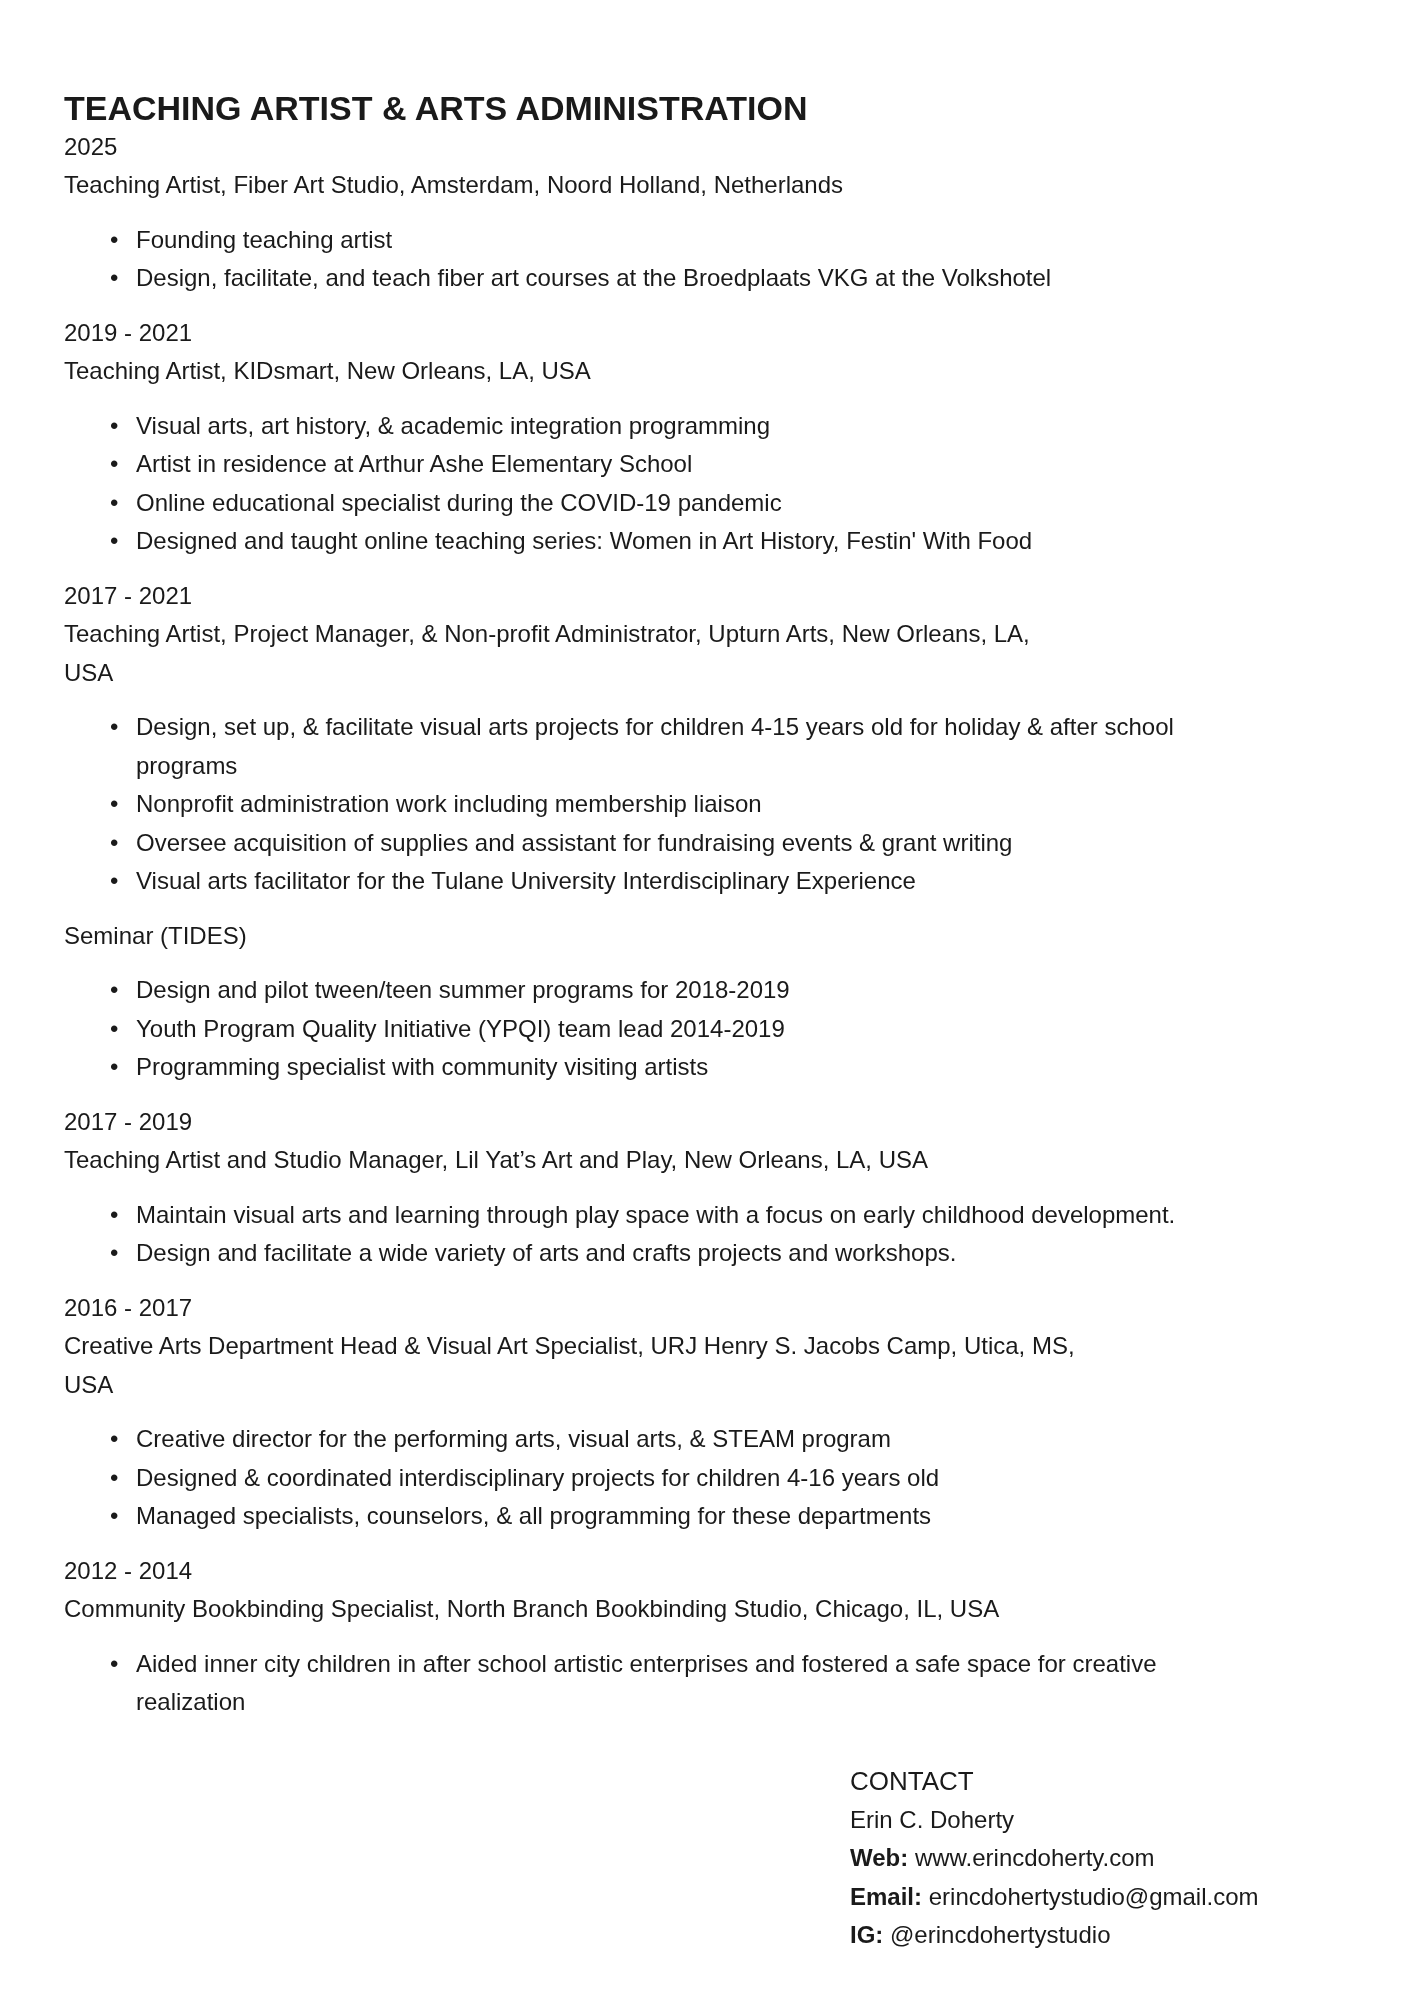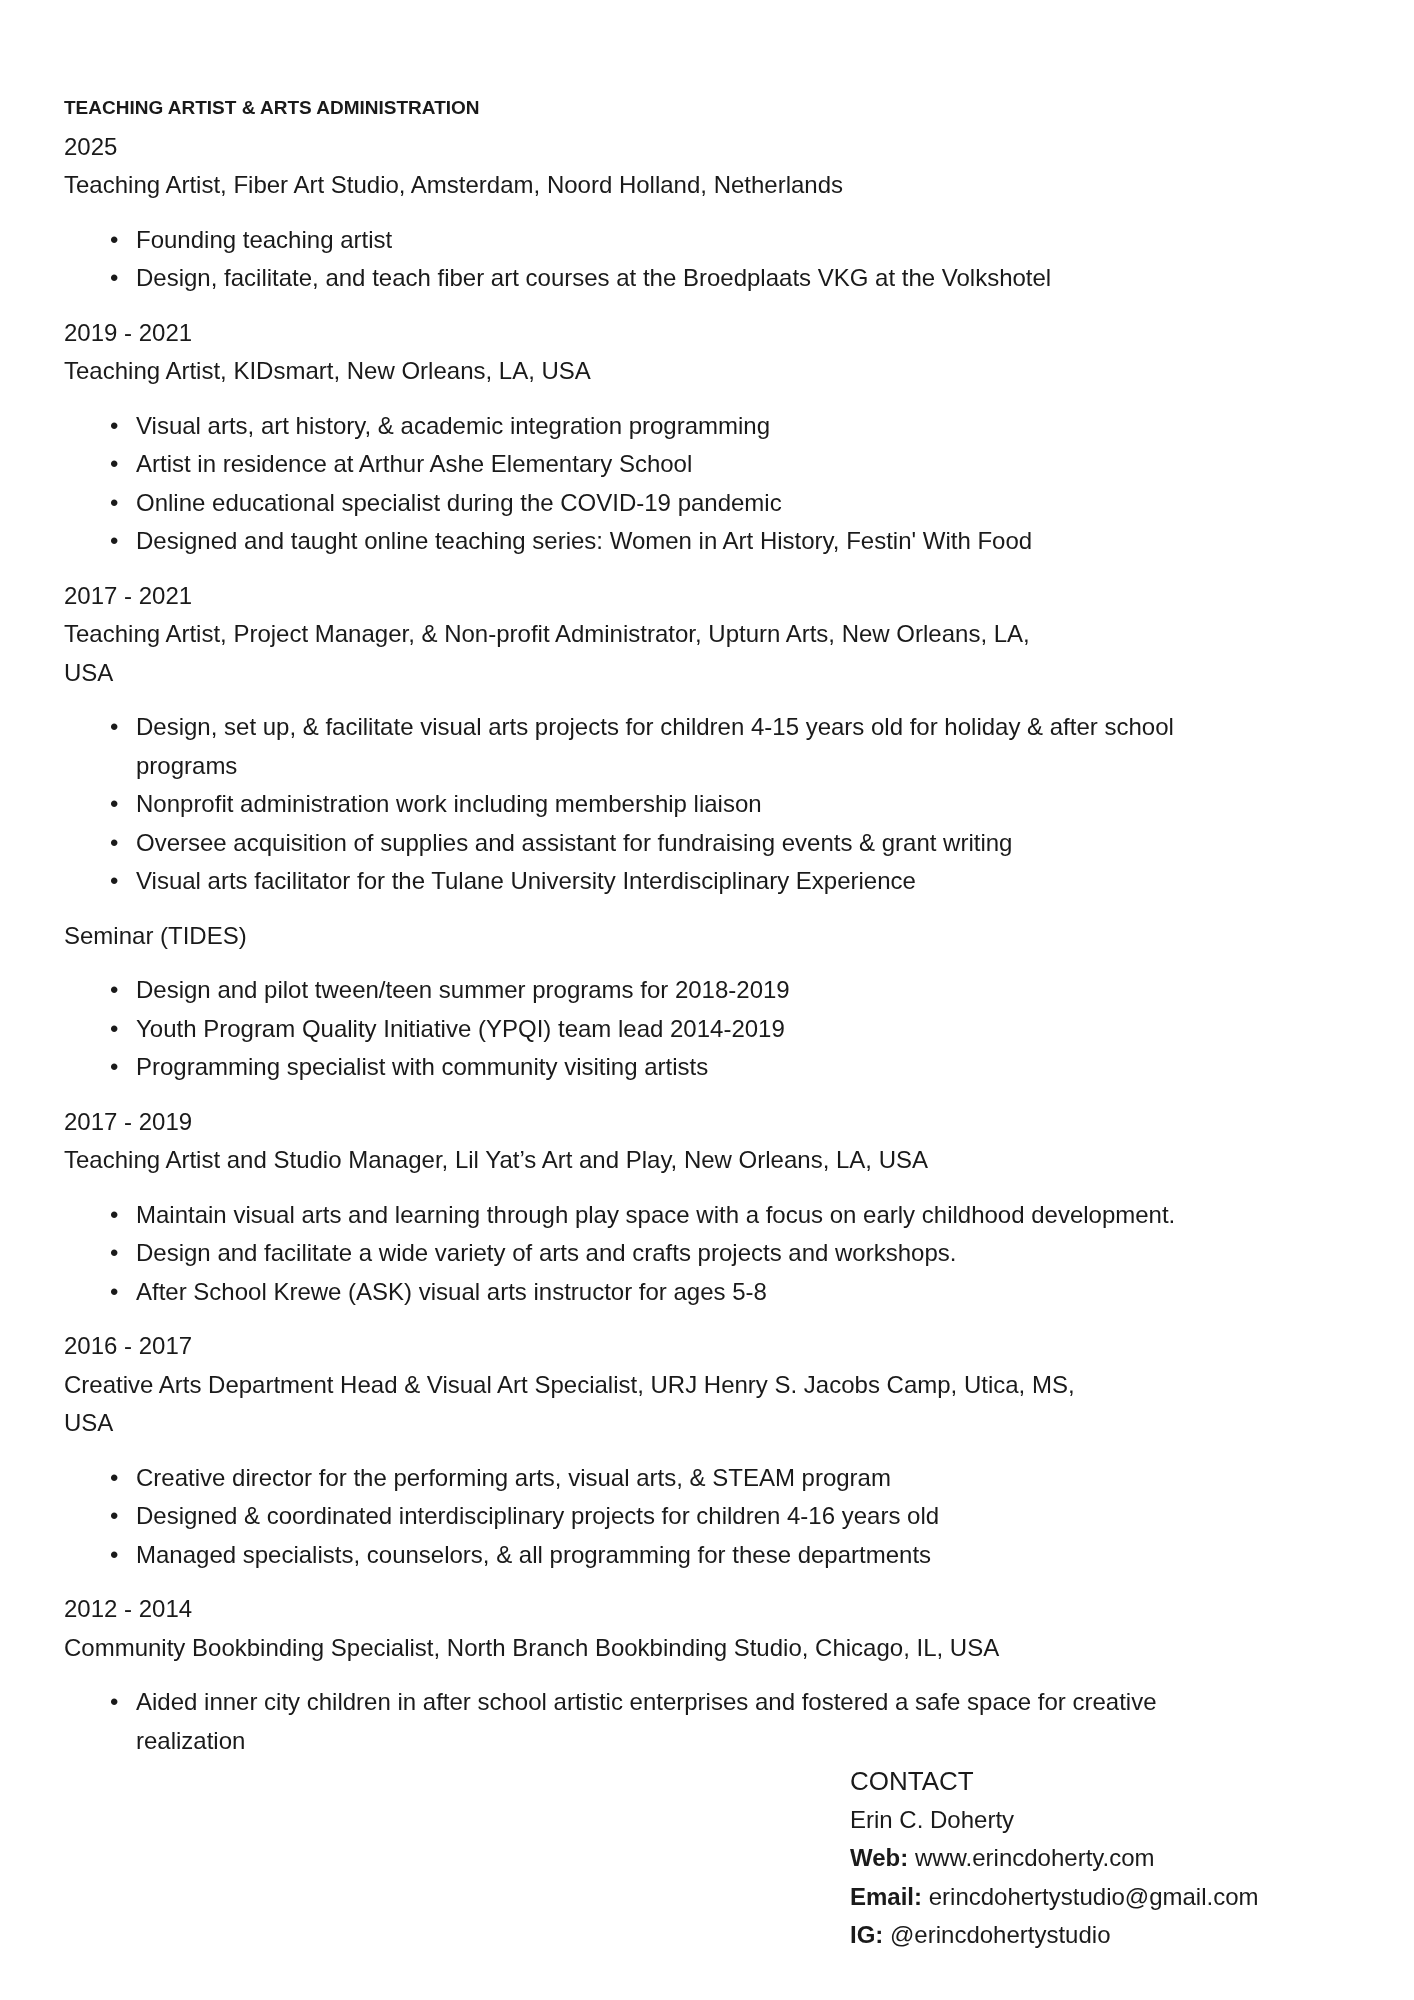--- a/index.html
+++ b/index.html
@@ -15,21 +15,21 @@
   .content {
     position: absolute;
     left: 64px;
     top: 89px;
     width: 1286px;
     font-size: 24px;
     line-height: 38.5px;
   }
   .section-title {
     margin: 0;
-    font-size: 19px;
+    font-size: 34px;
     font-weight: 700;
     line-height: 38.5px;
   }
   .content p { margin: 0; }
   .role strong { font-weight: 400; }
   ul.bullets {
     margin: 16px;
     padding: 0;
     list-style: none;
   }
@@ -91,21 +91,20 @@
       <ul class="bullets">
         <li>Design and pilot tween/teen summer programs for 2018-2019</li>
         <li>Youth Program Quality Initiative (YPQI) team lead 2014-2019</li>
         <li>Programming specialist with community visiting artists</li>
       </ul>
       <p class="period">2017 - 2019</p>
       <p class="role"><strong>Teaching Artist and Studio Manager</strong><span>, Lil Yat’s Art and Play, New Orleans, LA, USA</span></p>
       <ul class="bullets">
         <li>Maintain visual arts and learning through play space with a focus on early childhood development.</li>
         <li>Design and facilitate a wide variety of arts and crafts projects and workshops.</li>
-        <li>After School Krewe (ASK) visual arts instructor for ages 5-8</li>
       </ul>
       <p class="period">2016 - 2017</p>
       <p class="role"><strong>Creative Arts Department Head &amp; Visual Art Specialist</strong><span>, URJ Henry S. Jacobs Camp, Utica, MS,</span></p>
       <p class="plain">USA</p>
       <ul class="bullets">
         <li>Creative director for the performing arts, visual arts, &amp; STEAM program</li>
         <li>Designed &amp; coordinated interdisciplinary projects for children 4-16 years old</li>
         <li>Managed specialists, counselors, &amp; all programming for these departments</li>
       </ul>
       <p class="period">2012 - 2014</p>

